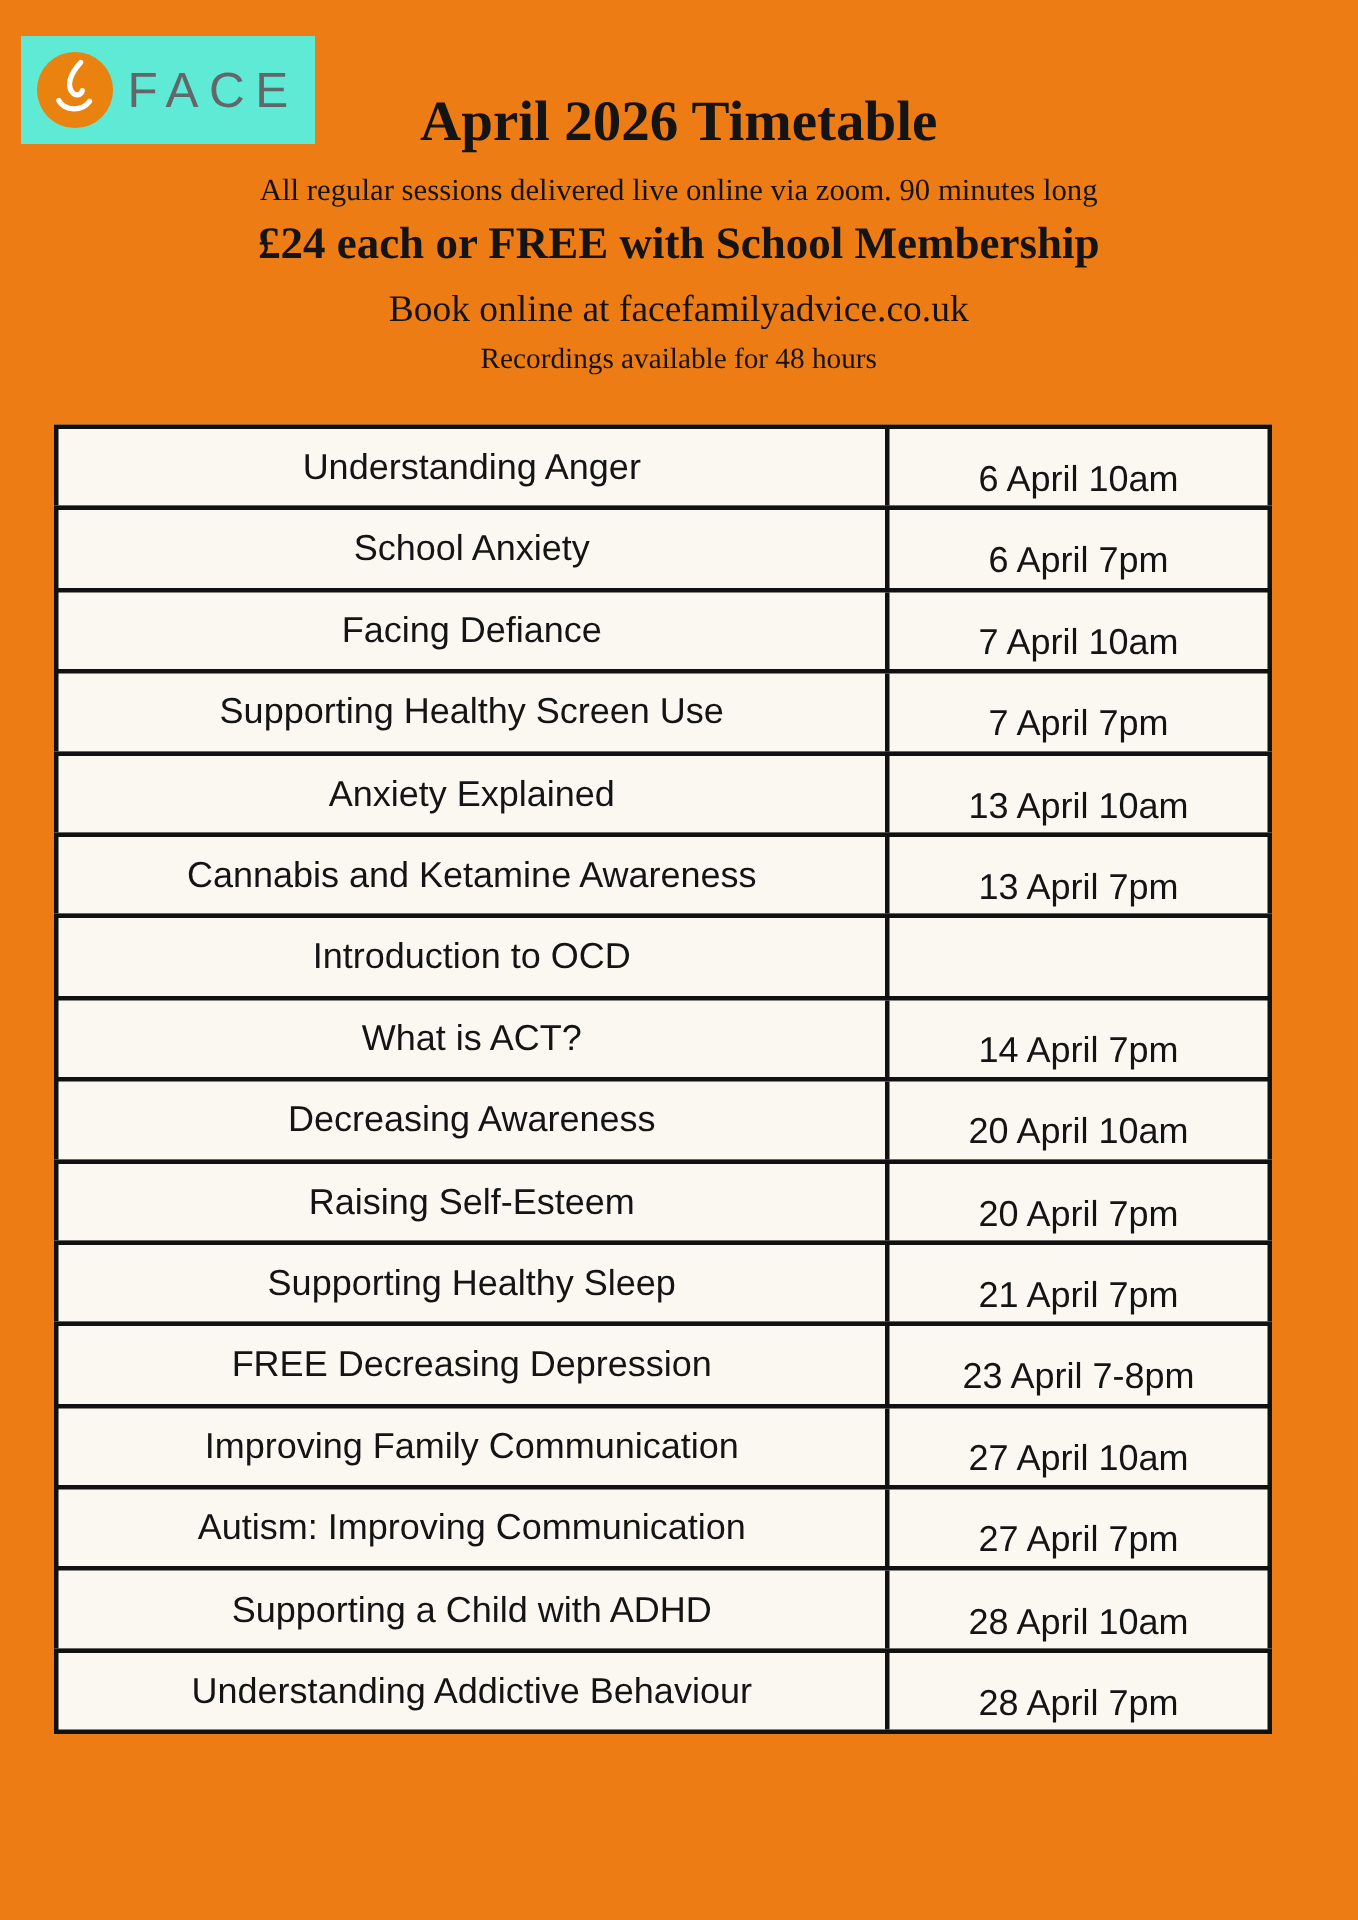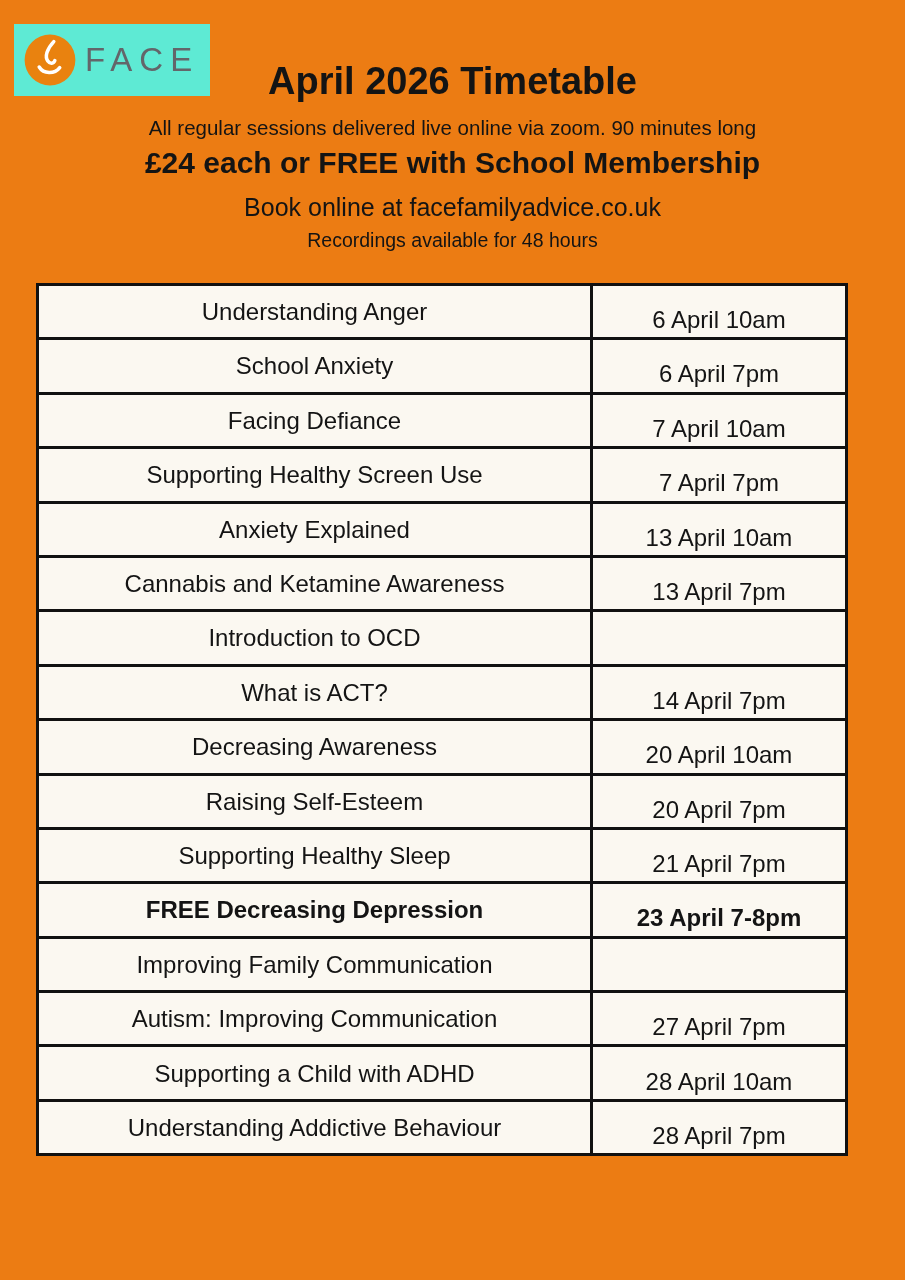--- a/index.html
+++ b/index.html
@@ -27,21 +27,21 @@
     padding-left:9px;
   }
   .logo-circle{width:54px;height:54px;flex:0 0 auto;}
   .logo-text{
     font-size:33px;
     letter-spacing:7px;
     color:var(--logo-gray);
     margin-left:8px;
     font-weight:400;
   }
-  .hline{position:absolute;left:0;width:100%;text-align:center;line-height:1.15;}
+  .hline{position:absolute;left:0;width:100%;text-align:center;line-height:1.15;font-family:Liberation Serif, serif;}
   .title{top:60px;font-size:38px;font-weight:700;}
   .subtitle{top:116px;font-size:20.5px;}
   .price{top:146px;font-size:30px;font-weight:700;}
   .booking{top:193px;font-size:25px;}
   .recordings{top:229px;font-size:19.5px;}
   .timetable{
     position:absolute;left:36px;top:283px;width:812px;
   }
   .row{
     display:flex;
@@ -53,21 +53,21 @@
   .row:first-child{margin-top:0;}
   .cell{
     display:flex;align-items:center;justify-content:center;
     font-size:24px;
     color:var(--ink);
     text-align:center;
     line-height:1.05;
   }
   .cell.name{width:554px;border-right:3px solid var(--line);}
   .cell.time{flex:1;margin-top:16px;}
-  .row.bold .cell{font-weight:700;}
+  .row.bold .cell{font-weight:400;}
 </style>
 </head>
 <body>
 
 <div>
 
   <div class="logo-box">
     <svg class="logo-circle" viewBox="0 0 100 100" aria-hidden="true">
       <circle cx="50" cy="50" r="47" fill="#E9820F"></circle>
       <path d="M57 16 C44 30 40 44 46 52 C50 58 57 57 59 51" fill="none" stroke="#ffffff" stroke-width="6.5" stroke-linecap="round"></path>
@@ -125,20 +125,21 @@
       <div class="row">
         <div class="cell name">Supporting Healthy Sleep</div>
         <div class="cell time">21 April 7pm</div>
       </div>
       <div class="row bold">
         <div class="cell name">FREE Decreasing Depression</div>
         <div class="cell time">23 April 7-8pm</div>
       </div>
       <div class="row">
         <div class="cell name">Improving Family Communication</div>
+        <div class="cell time">27 April 10am</div>
       </div>
       <div class="row">
         <div class="cell name">Autism: Improving Communication</div>
         <div class="cell time">27 April 7pm</div>
       </div>
       <div class="row">
         <div class="cell name">Supporting a Child with ADHD</div>
         <div class="cell time">28 April 10am</div>
       </div>
       <div class="row">

